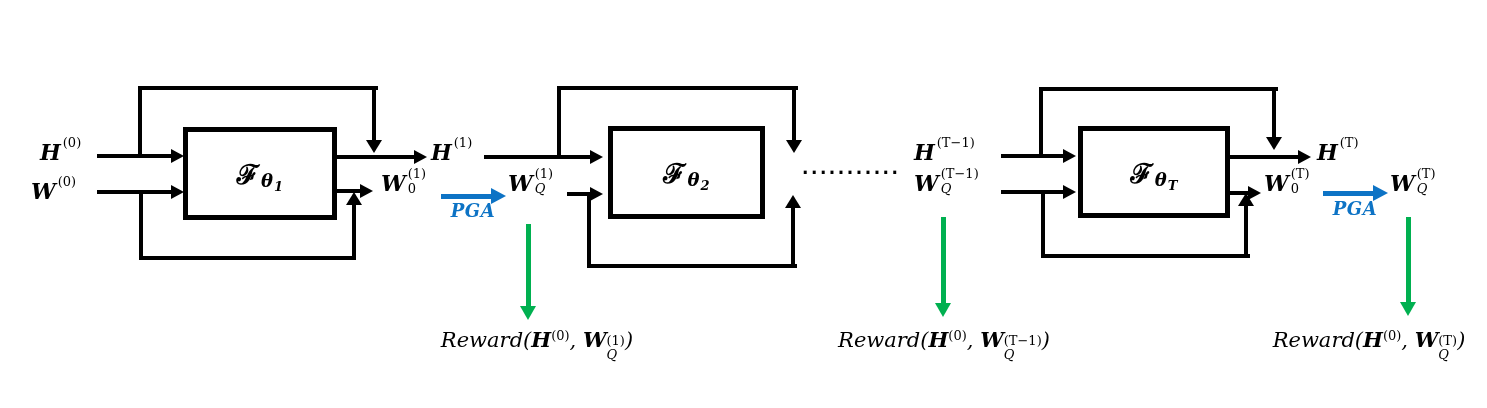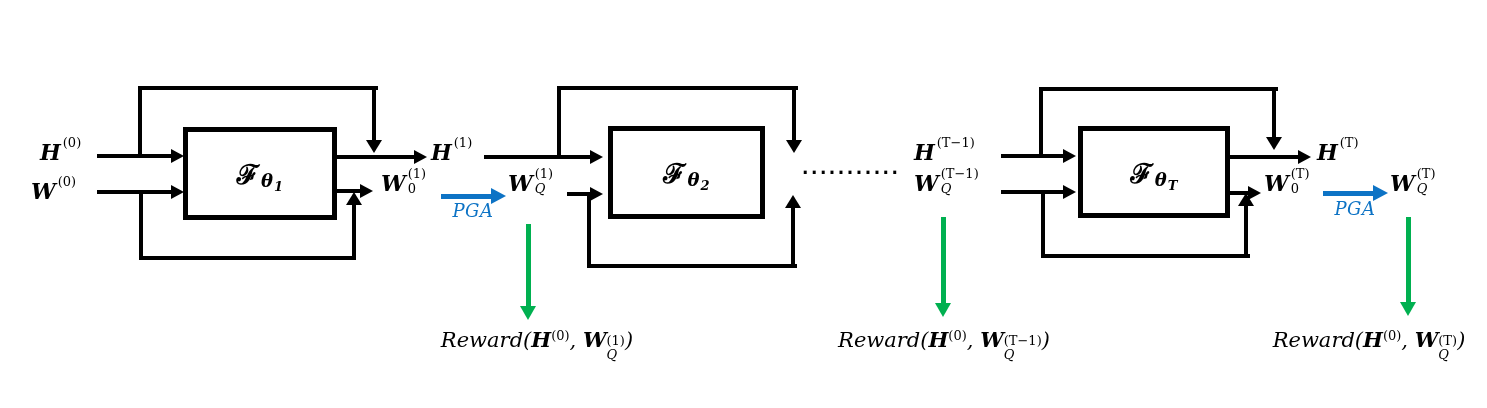--- a/index.html
+++ b/index.html
@@ -26,21 +26,21 @@
   .box{position:absolute;box-sizing:border-box;border:5px solid var(--ink);background:var(--canvas_bg);
        display:flex;align-items:center;justify-content:center;}
   .bl-f{font-size:27px;font-weight:bold;color:var(--ink);}
   .bl-theta{font-size:18px;font-weight:bold;font-style:italic;color:var(--ink);transform:translateY(7px);margin-left:2px;display:inline-block;}
   .bl-idx{font-size:13px;font-weight:bold;font-style:italic;color:var(--ink);transform:translateY(13px);margin-left:1px;display:inline-block;}
   
   .mlabel{position:absolute;display:flex;color:var(--ink);font-size:22px;font-weight:bold;font-style:italic;white-space:nowrap;line-height:1;}
   .mlabel .stack{display:inline-flex;flex-direction:column;font-size:13px;font-weight:normal;font-style:normal;line-height:1.15;margin-left:2px;transform:translateY(-5px);text-align:left;}
   .mlabel .sub{font-style:italic;}
   
-  .pga-text{position:absolute;color:var(--pga_blue);font-style:italic;font-size:18px;text-align:center;letter-spacing:0.5px;line-height:1;}
+  .pga-text{position:absolute;color:var(--pga_blue);font-style:italic;font-size:18px;text-align:center;letter-spacing:0.5px;line-height:1;font-weight:bold;}
   
   .dots{position:absolute;color:var(--ink);font-weight:bold;font-size:17px;letter-spacing:2.5px;line-height:1;font-family:"DejaVu Sans",sans-serif;}
   
   .reward{position:absolute;color:var(--ink);font-size:21px;font-style:italic;white-space:nowrap;text-align:center;line-height:1.25;}
   .reward .rw-var{font-weight:bold;}
   .reward .rw-sup{font-size:13px;font-style:normal;display:inline-block;transform:translateY(-7px);}
   .reward .rw-stack{display:inline-flex;flex-direction:column;font-size:13px;font-style:normal;line-height:1.1;transform:translateY(-2px);text-align:left;}
   .reward .rw-ssub{font-style:italic;}
 </style>
 </head>

